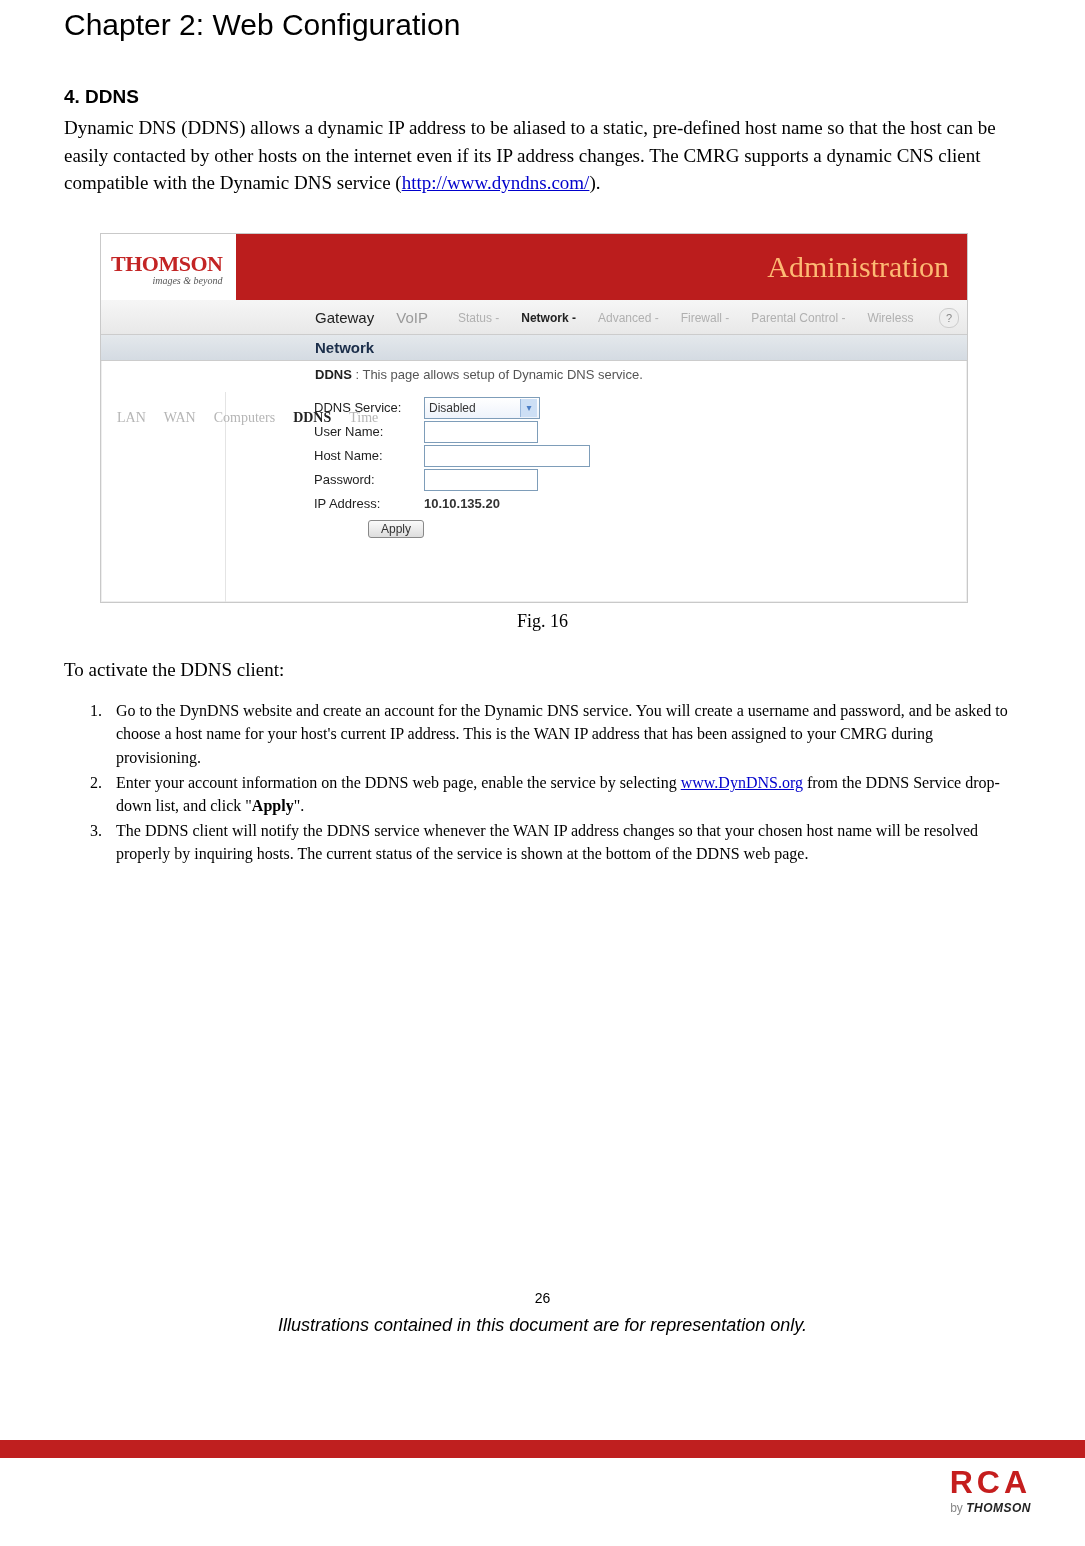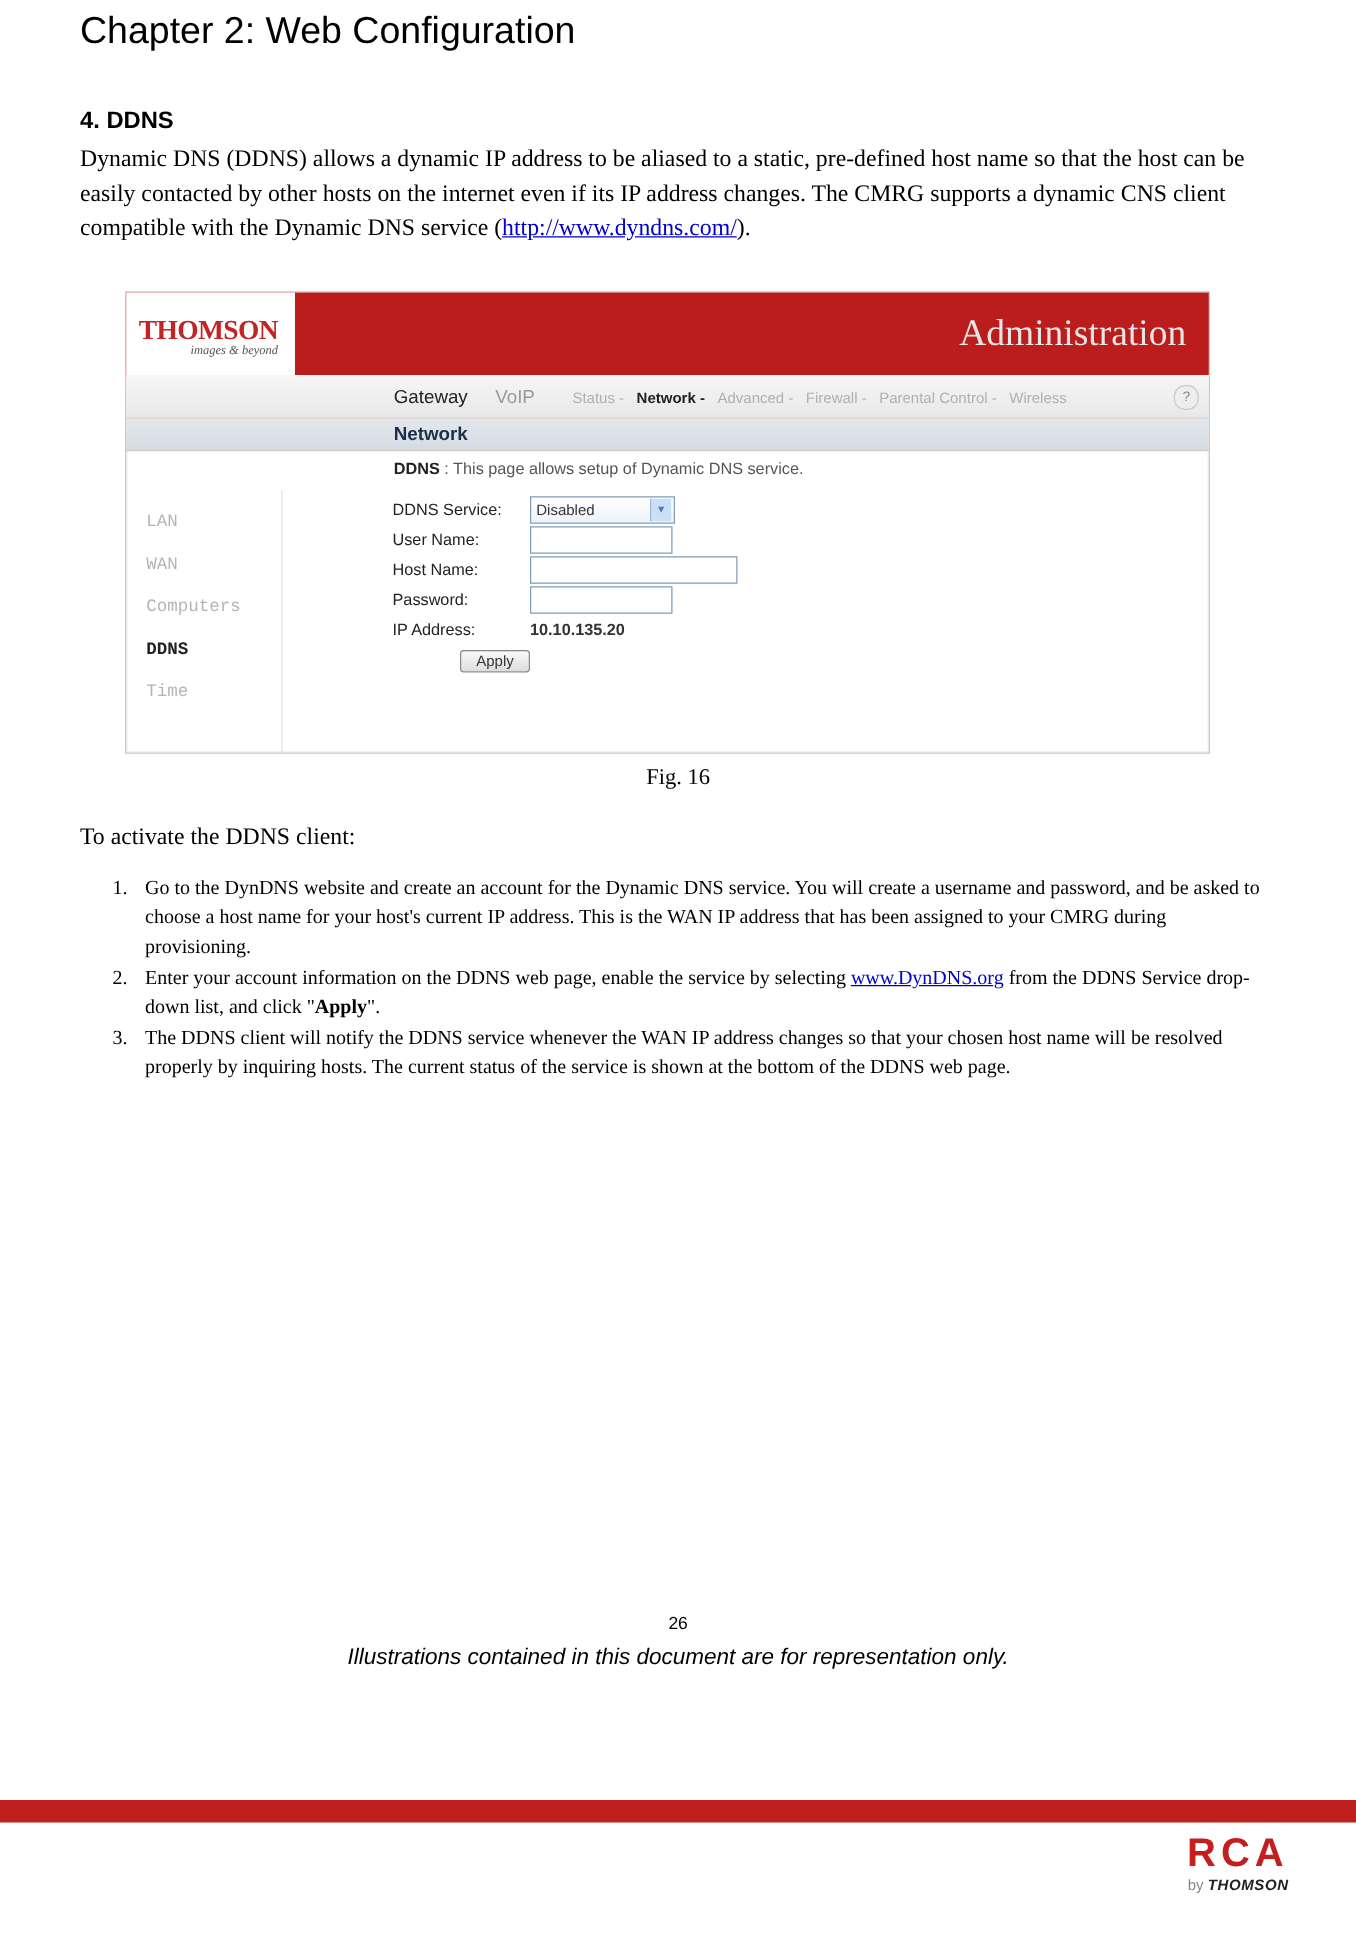--- a/index.html
+++ b/index.html
@@ -73,37 +73,37 @@
     margin-top: -2px;
   }
   .admin-title {
     flex: 1;
     display: flex;
     align-items: center;
     justify-content: flex-end;
     padding-right: 18px;
     font-family: Georgia, "Times New Roman", serif;
     font-size: 30px;
-    color: #e5e5e5;
+    color: #fdba74;
   }
   .top-tabs {
     display: flex;
     align-items: center;
     gap: 22px;
     padding: 8px 0 6px 214px;
     background: linear-gradient(#f6f6f6,#e8e8e8);
     font-family: Verdana, sans-serif;
     font-size: 15px;
     color: #999;
   }
   .top-tabs .active { color: #222; }
   .sub-tabs {
     font-size: 12px;
     color: #b0b0b0;
-    display: flex; gap: 10px;
+    display: flex; gap: 22px;
     margin-left: 8px;
     justify-content: space-between;
   }
   .sub-tabs span { white-space: nowrap; }
   .sub-tabs .sel { color: #222; font-weight: 700; }
   .helpicon {
     width:18px;height:18px;border-radius:9px;background:#eee;border:1px solid #ccc;
     display:inline-flex;align-items:center;justify-content:center;font-size:11px;color:#888;margin-left:auto;margin-right:8px;
   }
   .section-banner {
@@ -121,24 +121,24 @@
   .desc-line b { font-weight:700; color:#222; }
 
   .config-body {
     display:flex;
     min-height: 210px;
   }
   .leftnav {
     width: 108px;
     border-right: 1px solid #e4e4e4;
     padding: 18px 0 0 16px;
-    font-family: Liberation Mono, monospace;
+    font-family: Liberation Serif, serif;
     font-size: 14px;
     color: #b5b5b5;
-    display:flex;flex-direction:column;gap:18px;
+    display:flex;gap:18px;
   }
   .leftnav .nav-active { color:#222; font-weight:700; }
   .form-area {
     padding: 4px 0 0 88px;
     font-size: 13px;
   }
   .form-row { display:flex; align-items:center; height:24px; }
   .form-row label { width: 110px; color:#222; }
   .txt {
     width: 108px; height: 18px;

